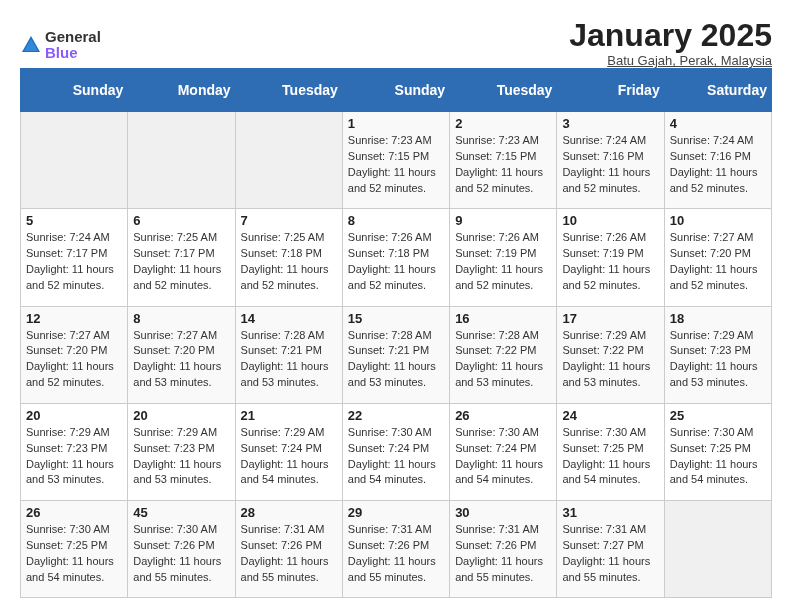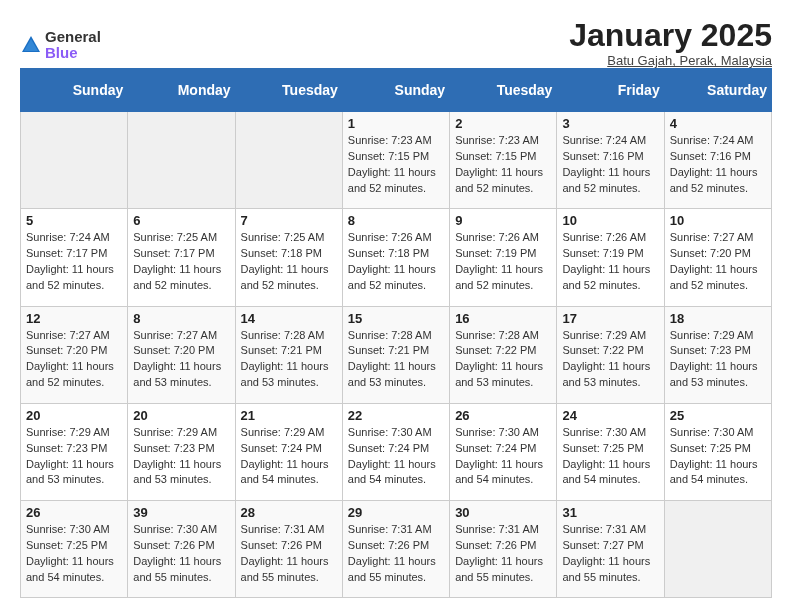--- a/index.html
+++ b/index.html
@@ -327,21 +327,21 @@
         </tr>
         <tr>
           <td>
             <span class="day-num">26</span>
             <div class="day-info" style="white-space: pre-line;">Sunrise: 7:30 AM
 Sunset: 7:25 PM
 Daylight: 11 hours
 and 54 minutes.</div>
           </td>
           <td>
-            <span class="day-num">39</span>
+            <span class="day-num">45</span>
             <div class="day-info" style="white-space: pre-line;">Sunrise: 7:30 AM
 Sunset: 7:26 PM
 Daylight: 11 hours
 and 55 minutes.</div>
           </td>
           <td>
             <span class="day-num">28</span>
             <div class="day-info" style="white-space: pre-line;">Sunrise: 7:31 AM
 Sunset: 7:26 PM
 Daylight: 11 hours

